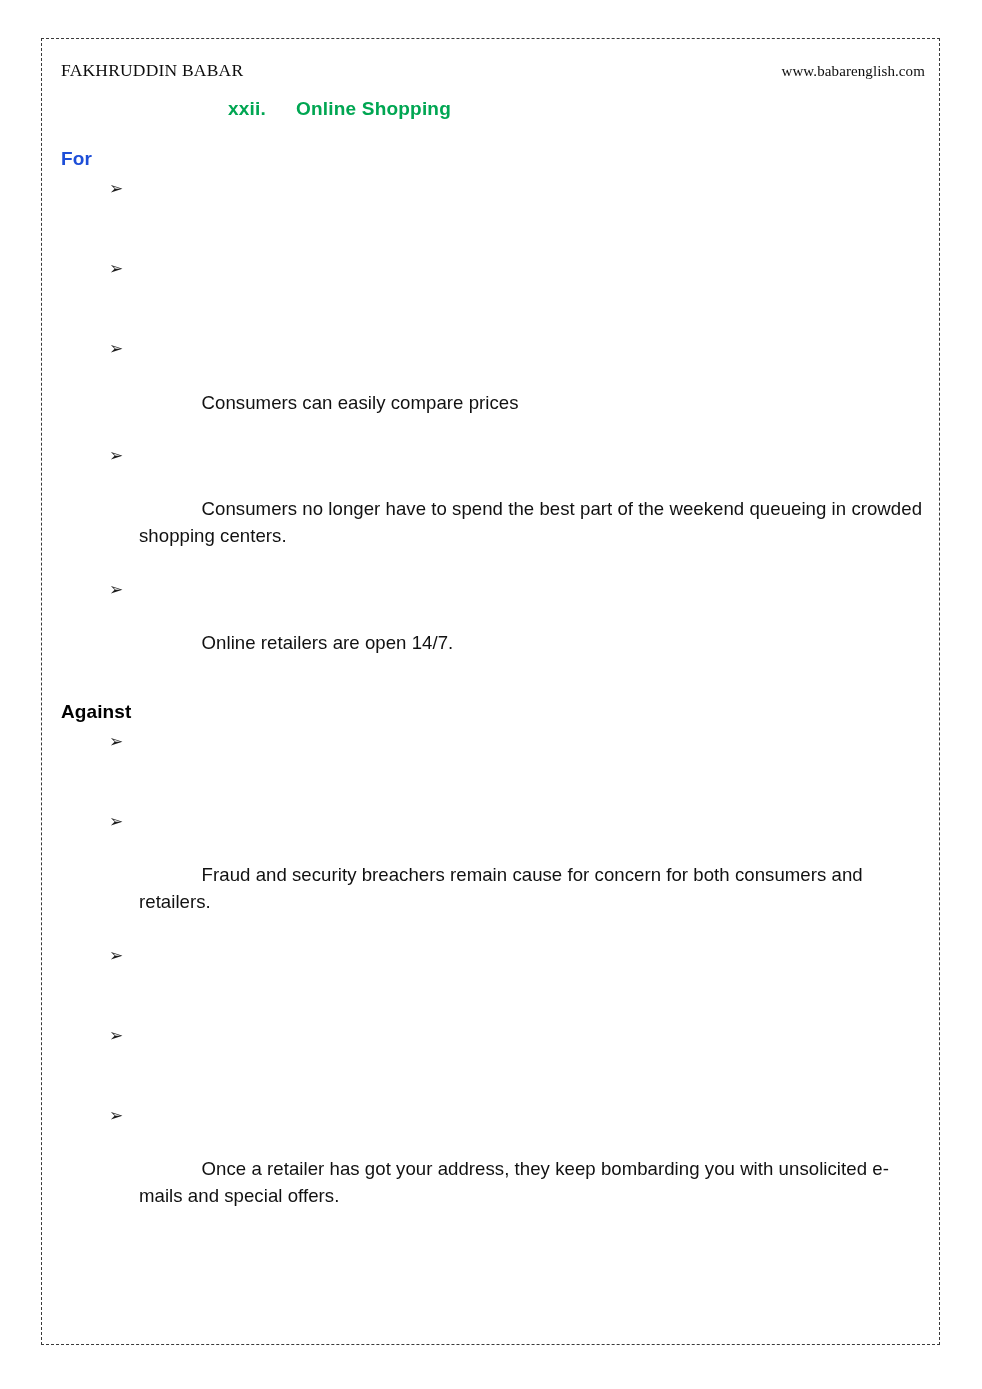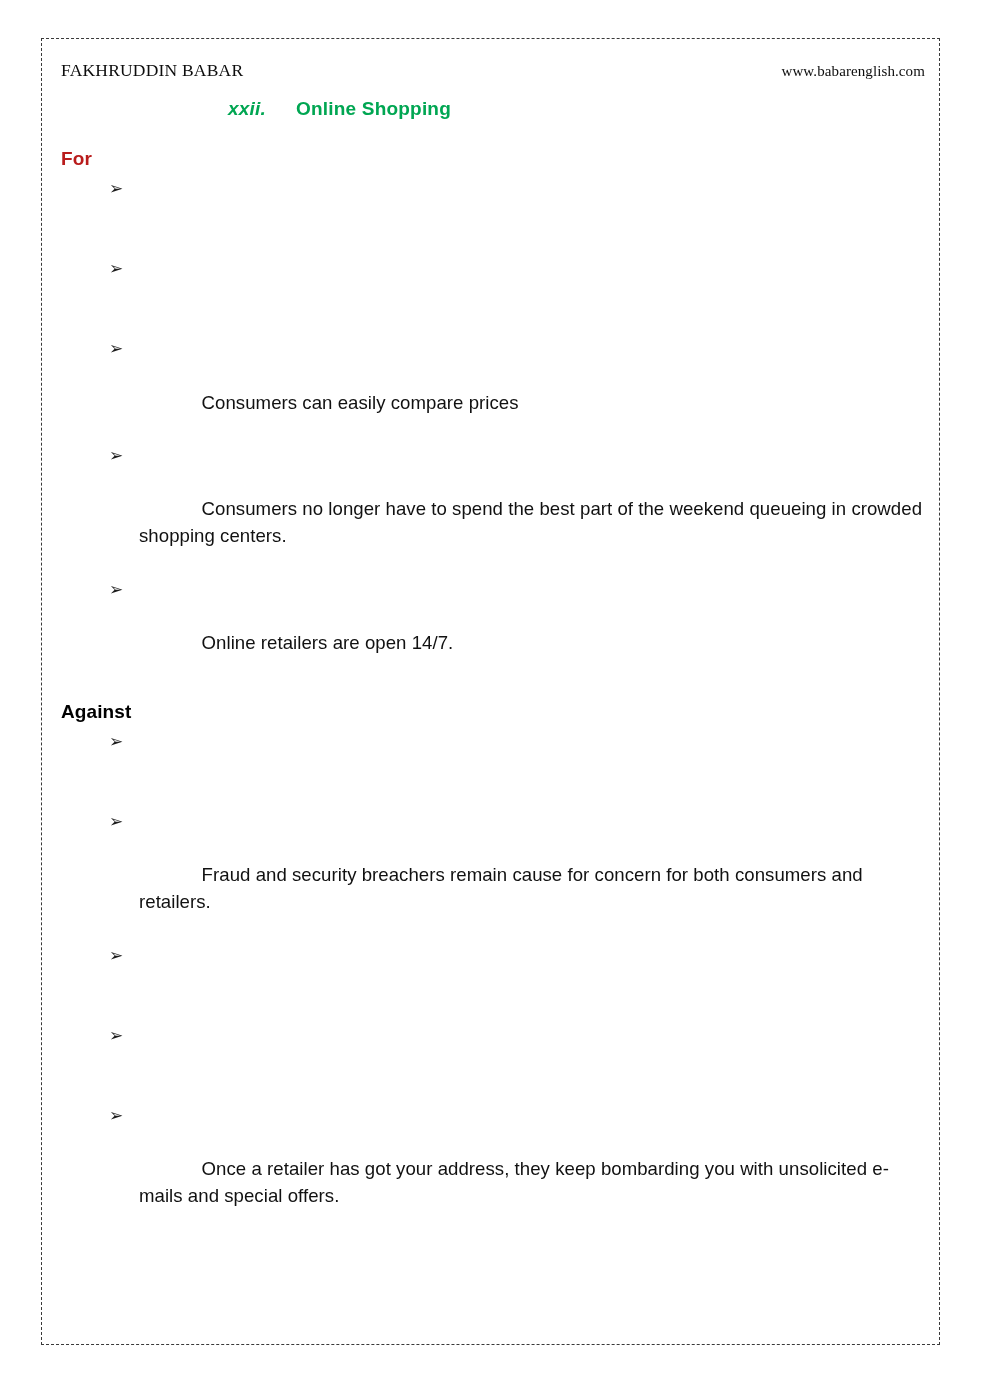--- a/index.html
+++ b/index.html
@@ -62,21 +62,20 @@
     left: 186px;
     font-weight: bold;
     font-size: 19px;
     color: #00a652;
     letter-spacing: 0.2px;
     white-space: nowrap;
   }
   .title-number {
     display: inline-block;
     min-width: 68px;
-    font-style: italic;
   }
 
   
   .content {
     position: absolute;
     top: 108px;
     left: 19px;
     right: 14px;
   }
 
@@ -132,21 +131,21 @@
       <span class="header-site">www.babarenglish.com</span>
     </div>
 
     <div class="doc-title" style="color: rgb(0, 166, 82);">
       <span class="title-number">xxii.</span><span>Online Shopping</span>
     </div>
 
     <div class="content">
 
       <div class="section">
-        <div class="section-heading" style="color: #b91c1c;">For</div>
+        <div class="section-heading" style="color: #1d4ed8;">For</div>
         <ul class="bullet-list">
           <li class="bullet-item">
             <span class="bullet-marker">➢</span>
           </li>
           <li class="bullet-item">
             <span class="bullet-marker">➢</span>
           </li>
           <li class="bullet-item">
             <span class="bullet-marker">➢</span>
             <span>Consumers can easily compare prices</span>

